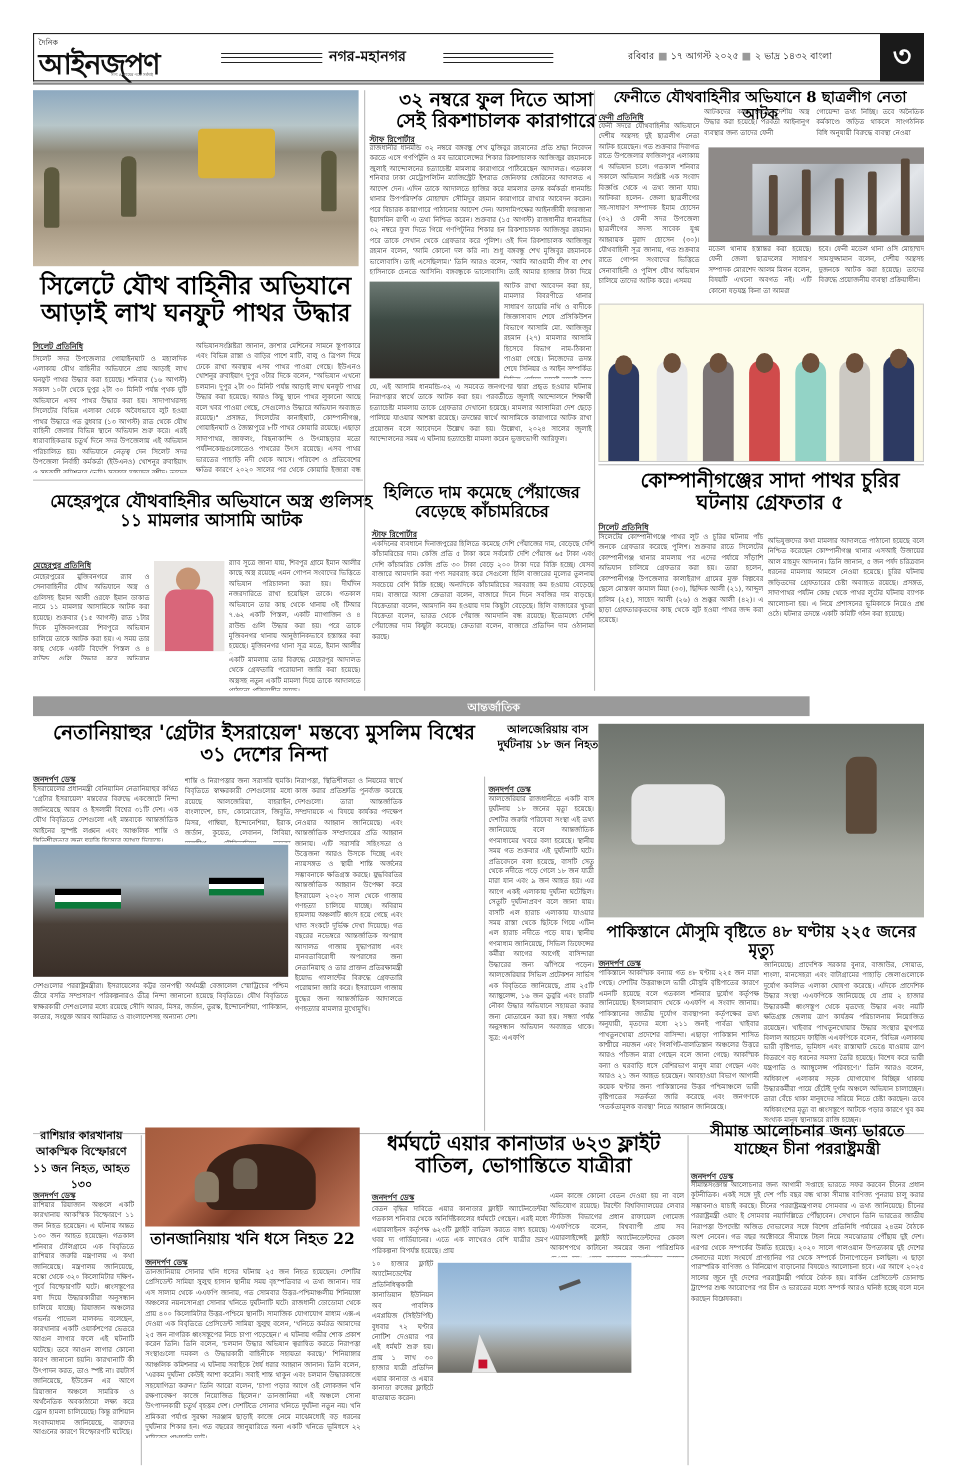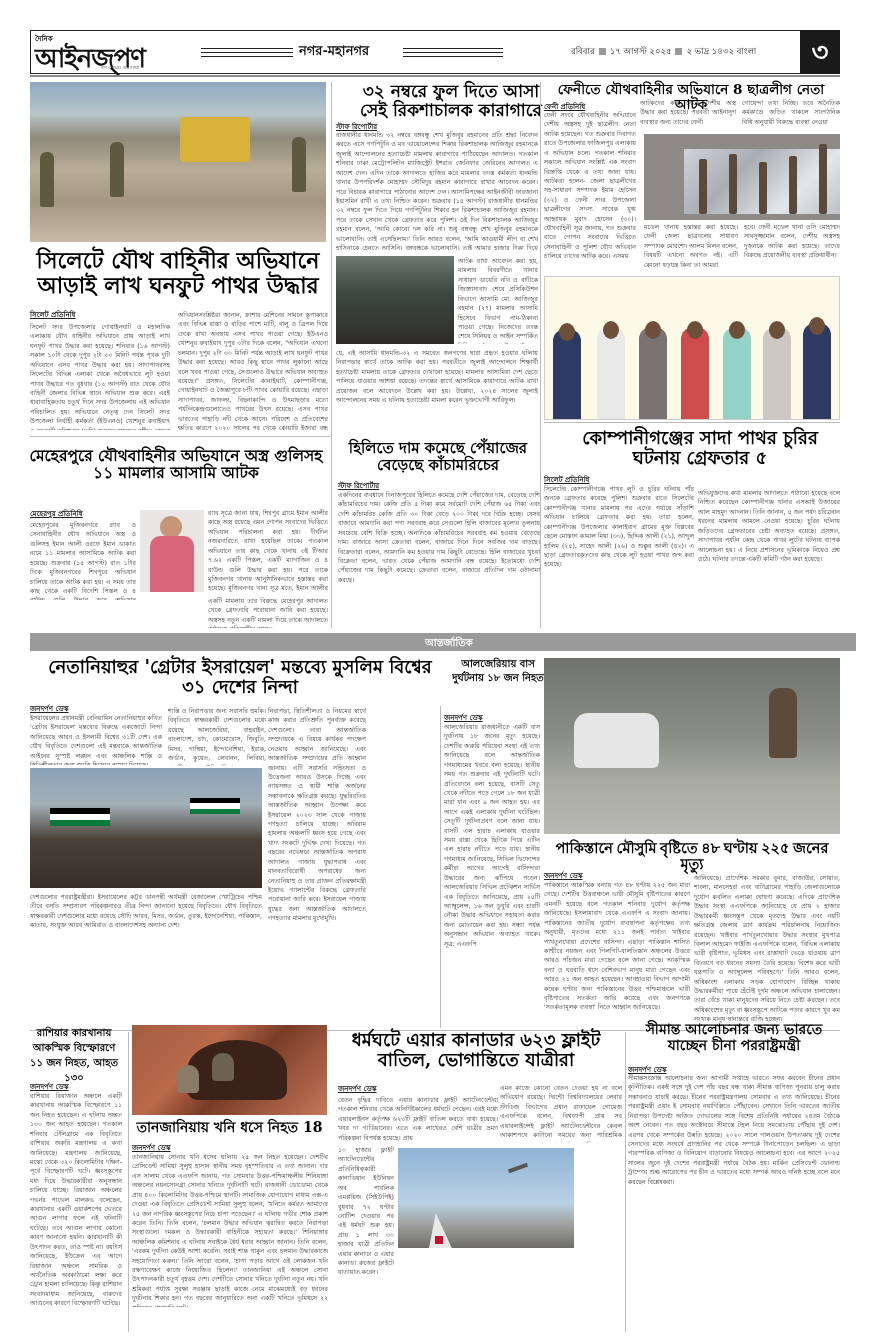--- a/index.html
+++ b/index.html
@@ -9,32 +9,32 @@
   .head { font-family: "DejaVu Serif", serif; font-weight: bold; text-align: center; color: #000; line-height: 1.12; }
   .byline { font-size: 7px; font-weight: bold; text-decoration: underline; color: #222; }
   .body { font-size: 6.2px; line-height: 1.52; text-align: justify; color: #333; overflow: hidden; }
   .col-text { position: absolute; }
   .img { position: absolute; overflow: hidden; }
   .rule-v { position: absolute; width: 1px; background: #bbb; }
   .rule-h { position: absolute; height: 1px; background: #bbb; }
 
   
   #masthead { left: 30px; top: 30px; width: 810px; height: 44px; border: 1px solid #222; border-right: none; }
-  #logo-small { left: 4px; top: 2px; font-size: 7px; font-weight: bold; }
+  #logo-small { left: 4px; top: 2px; font-size: 7px; font-weight: normal; }
   #logo-main { left: 4px; top: 7px; font-family: "DejaVu Serif", serif; font-weight: bold; font-size: 26px; letter-spacing: -1px; }
   #logo-tag { left: 70px; top: 35px; font-size: 3.5px; color: #333; }
   .lines { position: absolute; height: 12px; top: 16px; background: repeating-linear-gradient(#fff 0 1px, #222 1px 2px, #fff 2px 4px); }
   #section-name { left: 268px; top: 10px; font-size: 13px; font-weight: bold; font-family: "DejaVu Serif", serif; }
   #dateline { left: 540px; top: 14px; font-size: 8.5px; }
   #dateline .sq { display: inline-block; width: 7px; height: 7px; background: #999; margin: 0 4px; vertical-align: middle; }
   #page-num { left: 800px; top: 30px; width: 40px; height: 44px; background: #1a1a1a; color: #fff; font-size: 26px; font-weight: bold; text-align: center; line-height: 44px; }
   #masthead-under { left: 30px; top: 75px; width: 810px; height: 2px; background: #888; }
 
   
-  #intl-bar { left: 30px; top: 633px; width: 826px; height: 18px; background: #9a9a9a; }
+  #intl-bar { left: 30px; top: 633px; width: 706px; height: 18px; background: #9a9a9a; }
   #intl-label { left: 395px; top: 2px; font-size: 10px; color: #fff; font-weight: bold; font-family: "DejaVu Serif", serif; }
 
   .photo-quarry { background: linear-gradient(180deg,#8da9c0 0%,#b7c6c9 20%,#8f8a7a 35%,#b9ad97 55%,#a49680 75%,#c9bba5 100%); }
   .photo-quarry .loader { position:absolute; left:150px; top:35px; width:70px; height:45px; background:#d9b23a; border-radius:4px; }
   .photo-quarry .soldier { position:absolute; width:14px; height:55px; background:#5d5a3f; border-radius:6px 6px 2px 2px; }
   .photo-weapons { background: #8e8a88; }
   .photo-weapons .foil { position:absolute; left:40px; top:15px; width:170px; height:65px; background: linear-gradient(135deg,#cfd3d8,#a9aeb4,#e3e6ea,#b5b9bf); }
   .photo-weapons .blade { position:absolute; width:8px; background:#5b4a3c; border-radius:2px; }
   .photo-arrest { background: linear-gradient(180deg,#dcd8c8,#cbc6b5); }
   .photo-arrest .p { position:absolute; bottom:0; width:28px; border-radius:12px 12px 0 0; }
@@ -116,21 +116,21 @@
   <div class="p" style="left:218px;height:92px;background:#ccc9c3;"></div>
   <div class="face" style="left:224px;top:44px;"></div>
   <div class="p" style="left:258px;height:96px;background:#2d3a62;"></div>
   <div class="face" style="left:264px;top:40px;"></div>
 </div>
 
 <div class="abs head" style="left:336px;top:440px;width:204px;font-size:15px;">হিলিতে দাম কমেছে পেঁয়াজের বেড়েছে কাঁচামরিচের</div>
 <div class="abs byline" style="left:338px;top:480px;">স্টাফ রিপোর্টার</div>
 <div class="col-text body" style="left:338px;top:490px;width:202px;height:138px;">একদিনের ব্যবধানে দিনাজপুরের হিলিতে কমেছে দেশি পেঁয়াজের দাম, বেড়েছে দেশি কাঁচামরিচের দাম। কেজি প্রতি ৫ টাকা কমে সর্বমোট দেশি পেঁয়াজ ৬৫ টাকা এবং দেশি কাঁচামরিচ কেজি প্রতি ৩০ টাকা বেড়ে ২০০ টাকা দরে বিক্রি হচ্ছে। যেসব বাজারে আমদানি করা পণ্য সরবরাহ করে সেগুলো হিলি বাজারের মূল্যের তুলনায় সবচেয়ে বেশি বিক্রি হচ্ছে। অন্যদিকে কাঁচামরিচের সরবরাহ কম হওয়ায় বেড়েছে দাম। বাজারে আসা ক্রেতারা বলেন, বাজারে দিনে দিনে সবজির দাম বাড়ছে। বিক্রেতারা বলেন, আমদানি কম হওয়ায় দাম কিছুটা বেড়েছে। হিলি বাজারের খুচরা বিক্রেতা বলেন, ভারত থেকে পেঁয়াজ আমদানি বন্ধ রয়েছে। ইতোমধ্যে দেশি পেঁয়াজের দাম কিছুটা কমেছে। ক্রেতারা বলেন, বাজারে প্রতিদিন দাম ওঠানামা করছে।</div>
 
-<div class="abs head" style="left:28px;top:447px;width:296px;font-size:15.5px;">মেহেরপুরে যৌথবাহিনীর অভিযানে অস্ত্র গুলিসহ ১১ মামলার আসামি আটক</div>
+<div class="abs head" style="left:44px;top:447px;width:296px;font-size:15.5px;">মেহেরপুরে যৌথবাহিনীর অভিযানে অস্ত্র গুলিসহ ১১ মামলার আসামি আটক</div>
 <div class="abs byline" style="left:30px;top:508px;">মেহেরপুর প্রতিনিধি</div>
 <div class="col-text body" style="left:30px;top:520px;width:106px;height:80px;">মেহেরপুরের মুজিবনগরে র‌্যাব ও সেনাবাহিনীর যৌথ অভিযানে অস্ত্র ও গুলিসহ ইমান আলী ওরফে ইমান ডাকাত নামে ১১ মামলার আসামিকে আটক করা হয়েছে। শুক্রবার (১৫ আগস্ট) রাত ১টার দিকে মুজিবনগরের শিবপুরে অভিযান চালিয়ে তাকে আটক করা হয়। এ সময় তার কাছ থেকে একটি বিদেশি পিস্তল ও ৪ রাউন্ড গুলি উদ্ধার করে অভিযান পরিচালনাকারী দলটি। পরে তাকে মুজিবনগর থানায় সোপর্দ করা হয়। আটক ইমান আলী মুজিবনগর উপজেলার শিবপুর গ্রামের মৃত আমির শেখের ছেলে।</div>
 <div class="img photo-man" style="left:140px;top:510px;width:64px;height:82px;">
   <div style="position:absolute;left:20px;top:6px;width:22px;height:22px;border-radius:50%;background:#c79575;"></div>
   <div style="position:absolute;left:10px;top:26px;width:44px;height:56px;background:#d9667a;border-radius:10px 10px 0 0;"></div>
 </div>
 <div class="col-text body" style="left:208px;top:508px;width:120px;height:86px;">র‌্যাব সূত্রে জানা যায়, শিবপুর গ্রামে ইমান আলীর কাছে অস্ত্র রয়েছে এমন গোপন সংবাদের ভিত্তিতে অভিযান পরিচালনা করা হয়। দীর্ঘদিন নজরদারিতে রাখা হয়েছিল তাকে। গতকাল অভিযানে তার কাছ থেকে থানায় ৩ই টিআর ৭.৬২ একটি পিস্তল, একটি ম্যাগাজিন ও ৪ রাউন্ড গুলি উদ্ধার করা হয়। পরে তাকে মুজিবনগর থানায় আনুষ্ঠানিকভাবে হস্তান্তর করা হয়েছে। মুজিবনগর থানা সূত্র মতে, ইমান আলীর বিরুদ্ধে অস্ত্র মামলা, চোরাচালান, মাদক ও আইন-শৃঙ্খলা লঙ্ঘনসহ ১১টি মামলা রয়েছে।</div>
 <div class="col-text body" style="left:208px;top:596px;width:120px;height:32px;">একটি মামলায় তার বিরুদ্ধে মেহেরপুর আদালত থেকে গ্রেফতারি পরোয়ানা জারি করা হয়েছে। অস্ত্রসহ নতুন একটি মামলা দিয়ে তাকে আদালতে পাঠানো প্রক্রিয়াধীন আছে।</div>
 
 <div class="abs head" style="left:560px;top:428px;width:280px;font-size:18px;">কোম্পানীগঞ্জের সাদা পাথর চুরির ঘটনায় গ্রেফতার ৫</div>
@@ -154,37 +154,37 @@
 <div class="col-text body" style="left:268px;top:706px;width:98px;height:318px;">নিরাপত্তা, স্থিতিশীলতা ও নিয়মের স্বার্থে কাজ করার প্রতিশ্রুতি পুনর্ব্যক্ত করেছে দেশগুলো। তারা আন্তর্জাতিক সম্প্রদায়কে এ বিষয়ে কার্যকর পদক্ষেপ নেওয়ার আহ্বান জানিয়েছে। এবং আন্তর্জাতিক সম্প্রদায়ের প্রতি আহ্বান জানায়। এটি সরাসরি সহিংসতা ও উত্তেজনা আরও উসকে দিচ্ছে এবং ন্যায়সঙ্গত ও স্থায়ী শান্তি অর্জনের সম্ভাবনাকে ক্ষতিগ্রস্ত করছে। যুদ্ধবিরতির আন্তর্জাতিক আহ্বান উপেক্ষা করে ইসরায়েল ২০২৩ সাল থেকে গাজায় গণহত্যা চালিয়ে যাচ্ছে। অবিরাম হামলায় অঞ্চলটি ধ্বংস হয়ে গেছে এবং খাদ্য সংকটে দুর্ভিক্ষ দেখা দিয়েছে। গত বছরের নভেম্বরে আন্তর্জাতিক অপরাধ আদালত গাজায় যুদ্ধাপরাধ এবং মানবতাবিরোধী অপরাধের জন্য নেতানিয়াহু ও তার প্রাক্তন প্রতিরক্ষামন্ত্রী ইয়োভ গ্যালান্টের বিরুদ্ধে গ্রেফতারি পরোয়ানা জারি করে। ইসরায়েল গাজায় যুদ্ধের জন্য আন্তর্জাতিক আদালতে গণহত্যার মামলার মুখোমুখি।</div>
 
 <div class="abs head" style="left:448px;top:657px;width:100px;font-size:10px;line-height:1.4;">আলজেরিয়ায় বাস দুর্ঘটনায় ১৮ জন নিহত</div>
 <div class="abs byline" style="left:444px;top:712px;">জনদর্পণ ডেস্ক</div>
 <div class="col-text body" style="left:444px;top:722px;width:96px;height:304px;">আলজেরিয়ার রাজধানীতে একটি বাস দুর্ঘটনায় ১৮ জনের মৃত্যু হয়েছে। দেশটির জরুরি পরিষেবা সংস্থা এই তথ্য জানিয়েছে বলে আন্তর্জাতিক গণমাধ্যমের খবরে বলা হয়েছে। স্থানীয় সময় গত শুক্রবার এই দুর্ঘটনাটি ঘটে। প্রতিবেদনে বলা হয়েছে, বাসটি সেতু থেকে নদীতে পড়ে গেলে ১৮ জন যাত্রী মারা যান এবং ৯ জন আহত হয়। এর আগে একই এলাকায় দুর্ঘটনা ঘটেছিল। সেতুটি দুর্ঘটনাপ্রবণ বলে জানা যায়। বাসটি এল হারাচ এলাকায় যাওয়ার সময় রাস্তা থেকে ছিটকে গিয়ে এটিন এল হারাচ নদীতে পড়ে যায়। স্থানীয় গণমাধ্যম জানিয়েছে, সিভিল ডিফেন্সের কর্মীরা আগের আগেই বাসিন্দারা উদ্ধারের জন্য ঝাঁপিয়ে পড়েন। আলজেরিয়ার সিভিল প্রটেকশন সার্ভিস এক বিবৃতিতে জানিয়েছে, প্রায় ২৫টি অ্যাম্বুলেন্স, ১৬ জন ডুবুরি এবং চারটি নৌকা উদ্ধার অভিযানে সহায়তা করার জন্য মোতায়েন করা হয়। সন্ধ্যা পর্যন্ত অনুসন্ধান অভিযান অব্যাহত থাকে। সূত্র: এএফপি</div>
 
 <div class="img photo-flood" style="left:544px;top:658px;width:296px;height:176px;">
   <div class="car"></div>
   <div style="position:absolute;left:225px;top:30px;width:28px;height:70px;background:#5c4a3a;border-radius:10px 10px 4px 4px;"></div>
 </div>
-<div class="abs head" style="left:544px;top:840px;width:296px;font-size:14.5px;font-family:Liberation Serif, serif;">পাকিস্তানে মৌসুমি বৃষ্টিতে ৪৮ ঘণ্টায় ২২৫ জনের মৃত্যু</div>
+<div class="abs head" style="left:544px;top:840px;width:296px;font-size:14.5px;">পাকিস্তানে মৌসুমি বৃষ্টিতে ৪৮ ঘণ্টায় ২২৫ জনের মৃত্যু</div>
 <div class="abs byline" style="left:544px;top:870px;">জনদর্পণ ডেস্ক</div>
 <div class="col-text body" style="left:544px;top:880px;width:146px;height:146px;">পাকিস্তানে আকস্মিক বন্যায় গত ৪৮ ঘণ্টায় ২২৫ জন মারা গেছে। দেশটির উত্তরাঞ্চলে ভারী মৌসুমি বৃষ্টিপাতের কারণে এমনটি হয়েছে বলে গতকাল শনিবার দুর্যোগ কর্তৃপক্ষ জানিয়েছে। ইসলামাবাদ থেকে এএফপি এ সংবাদ জানায়। পাকিস্তানের জাতীয় দুর্যোগ ব্যবস্থাপনা কর্তৃপক্ষের তথ্য অনুযায়ী, মৃতদের মধ্যে ২১১ জনই পার্বত্য খাইবার পাখতুনখোয়া প্রদেশের বাসিন্দা। এছাড়া পাকিস্তান শাসিত কাশ্মীরে নয়জন এবং গিলগিট-বালতিস্তান অঞ্চলের উত্তরে আরও পাঁচজন মারা গেছেন বলে জানা গেছে। আকস্মিক বন্যা ও ঘরবাড়ি ধসে বেশিরভাগ মানুষ মারা গেছেন এবং আরও ২১ জন আহত হয়েছেন। আবহাওয়া বিভাগ আগামী কয়েক ঘণ্টার জন্য পাকিস্তানের উত্তর পশ্চিমাঞ্চলে ভারী বৃষ্টিপাতের সতর্কতা জারি করেছে এবং জনগণকে 'সতর্কতামূলক ব্যবস্থা' নিতে আহ্বান জানিয়েছে।</div>
 <div class="col-text body" style="left:694px;top:873px;width:146px;height:152px;">জানিয়েছে। প্রাদেশিক সরকার বুনার, বাজাউর, সোয়াত, শাংলা, মানসেহরা এবং বাটাগ্রামের পাহাড়ি জেলাগুলোকে দুর্যোগ কবলিত এলাকা ঘোষণা করেছে। এদিকে প্রাদেশিক উদ্ধার সংস্থা এএফপিকে জানিয়েছে যে প্রায় ২ হাজার উদ্ধারকর্মী ধ্বংসস্তূপ থেকে মৃতদেহ উদ্ধার এবং নয়টি ক্ষতিগ্রস্ত জেলায় ত্রাণ কার্যক্রম পরিচালনায় নিয়োজিত রয়েছেন। খাইবার পাখতুনখোয়ার উদ্ধার সংস্থার মুখপাত্র বিলাল আহমেদ ফাইজি এএফপিকে বলেন, 'বিভিন্ন এলাকায় ভারী বৃষ্টিপাত, ভূমিধস এবং রাস্তাঘাট ভেঙে যাওয়ায় ত্রাণ বিতরণে বড় ধরনের সমস্যা তৈরি হয়েছে। বিশেষ করে ভারী যন্ত্রপাতি ও অ্যাম্বুলেন্স পরিবহণে।' তিনি আরও বলেন, অধিকাংশ এলাকায় সড়ক যোগাযোগ বিচ্ছিন্ন থাকায় উদ্ধারকর্মীরা পায়ে হেঁটেই দুর্গম অঞ্চলে অভিযান চালাচ্ছেন। তারা বেঁচে থাকা মানুষদের সরিয়ে নিতে চেষ্টা করছেন। তবে অধিকাংশের মৃত্যু বা ধ্বংসস্তূপে আটকে পড়ার কারণে খুব কম সংখ্যক মানুষ স্থানান্তরে রাজি হচ্ছেন।</div>
 
 <div class="rule-h" style="left:30px;top:1030px;width:810px;"></div>
 
 <div class="abs head" style="left:28px;top:1025px;width:92px;font-size:10px;line-height:1.5;">রাশিয়ার কারখানায় আকস্মিক বিস্ফোরণে ১১ জন নিহত, আহত ১৩০</div>
 <div class="abs byline" style="left:30px;top:1081px;">জনদর্পণ ডেস্ক</div>
 <div class="col-text body" style="left:30px;top:1091px;width:92px;height:240px;">রাশিয়ার রিয়াজান অঞ্চলে একটি কারখানায় আকস্মিক বিস্ফোরণে ১১ জন নিহত হয়েছেন। এ ঘটনায় অন্তত ১৩০ জন আহত হয়েছেন। গতকাল শনিবার টেলিগ্রামে এক বিবৃতিতে রাশিয়ার জরুরি মন্ত্রণালয় এ কথা জানিয়েছে। মন্ত্রণালয় জানিয়েছে, মস্কো থেকে ৩২০ কিলোমিটার দক্ষিণ-পূর্বে বিস্ফোরণটি ঘটে। ধ্বংসস্তূপের মধ্য দিয়ে উদ্ধারকারীরা অনুসন্ধান চালিয়ে যাচ্ছে। রিয়াজান অঞ্চলের গভর্নর পাভেল মালকভ বলেছেন, কারখানার একটি ওয়ার্কশপের ভেতরে আগুন লাগার ফলে এই ঘটনাটি ঘটেছে। তবে আগুন লাগার কোনো কারণ জানানো হয়নি। কারখানাটি কী উৎপাদন করত, তাও স্পষ্ট না। রয়টার্স জানিয়েছে, ইউক্রেন এর আগে রিয়াজান অঞ্চলে সামরিক ও অর্থনৈতিক অবকাঠামো লক্ষ্য করে ড্রোন হামলা চালিয়েছে। কিন্তু রাশিয়ান সংবাদমাধ্যম জানিয়েছে, বারুদের আগুনের কারণে বিস্ফোরণটি ঘটেছে।</div>
 
 <div class="img photo-mine" style="left:132px;top:1025px;width:195px;height:90px;">
   <div style="position:absolute;left:55px;top:15px;width:100px;height:60px;background:#3a2218;border-radius:50% 50% 10px 10px;"></div>
   <div class="worker" style="left:45px;top:40px;"></div>
   <div class="worker" style="left:80px;top:28px;background:#6d6152;"></div>
 </div>
-<div class="abs head" style="left:132px;top:1120px;width:195px;font-size:14px;">তানজানিয়ায় খনি ধসে নিহত 18</div>
+<div class="abs head" style="left:132px;top:1120px;width:195px;font-size:14px;">তানজানিয়ায় খনি ধসে নিহত 22</div>
 <div class="abs byline" style="left:132px;top:1142px;">জনদর্পণ ডেস্ক</div>
 <div class="col-text body" style="left:132px;top:1152px;width:196px;height:155px;">তানজানিয়ায় সোনার খনি ধসের ঘটনায় ২৫ জন নিহত হয়েছেন। দেশটির প্রেসিডেন্ট সামিয়া সুলুহু হাসান স্থানীয় সময় বৃহস্পতিবার এ তথ্য জানান। দার এস সালাম থেকে এএফপি জানায়, গত সোমবার উত্তর-পশ্চিমাঞ্চলীয় শিনিয়াঙ্গা অঞ্চলের নয়নসোনগ্রা সোনার খনিতে দুর্ঘটনাটি ঘটে। রাজধানী ডোডোমা থেকে প্রায় ৪০০ কিলোমিটার উত্তর-পশ্চিমে স্থানটি। সামাজিক যোগাযোগ মাধ্যম এক্স-এ দেওয়া এক বিবৃতিতে প্রেসিডেন্ট সামিয়া সুলুহু বলেন, 'খনিতে কর্মরত আমাদের ২৫ জন নাগরিক ধ্বংসস্তূপের নিচে চাপা পড়েছেন।' এ ঘটনায় গভীর শোক প্রকাশ করেন তিনি। তিনি বলেন, 'চলমান উদ্ধার অভিযান ত্বরান্বিত করতে নিরাপত্তা সংস্থাগুলো দমকল ও উদ্ধারকারী বাহিনীকে সহায়তা করছে।' শিনিয়াঙ্গার আঞ্চলিক কমিশনার এ ঘটনায় সবাইকে ধৈর্য ধরার আহ্বান জানান। তিনি বলেন, 'এরকম দুর্ঘটনা কেউই আশা করেনি। সবাই শান্ত থাকুন এবং চলমান উদ্ধারকাজে সহযোগিতা করুন।' তিনি আরো বলেন, 'চাপা পড়ার আগে ওই লোকজন খনি রক্ষণাবেক্ষণ কাজে নিয়োজিত ছিলেন।' তানজানিয়া এই অঞ্চলে সোনা উৎপাদনকারী চতুর্থ বৃহত্তম দেশ। দেশটিতে সোনার খনিতে দুর্ঘটনা নতুন নয়। খনি শ্রমিকরা পর্যাপ্ত সুরক্ষা সরঞ্জাম ছাড়াই কাজে নেমে মাঝেমধ্যেই বড় ধরনের দুর্ঘটনার শিকার হন। গত বছরের জানুয়ারিতে অন্য একটি খনিতে ভূমিধসে ২২ শ্রমিকের প্রাণহানি ঘটে।</div>
 
 <div class="abs head" style="left:336px;top:1030px;width:280px;font-size:18px;">ধর্মঘটে এয়ার কানাডার ৬২৩ ফ্লাইট বাতিল, ভোগান্তিতে যাত্রীরা</div>
 <div class="abs byline" style="left:338px;top:1083px;">জনদর্পণ ডেস্ক</div>
 <div class="col-text body" style="left:338px;top:1095px;width:160px;height:48px;">বেতন বৃদ্ধির দাবিতে এয়ার কানাডার ফ্লাইট অ্যাটেনডেন্টরা গতকাল শনিবার থেকে অনির্দিষ্টকালের ধর্মঘটে গেছেন। এরই মধ্যে এয়ারলাইনস কর্তৃপক্ষ ৬২৩টি ফ্লাইট বাতিল করতে বাধ্য হয়েছে। খবর দ্য গার্ডিয়ানের। এতে এক লাখেরও বেশি যাত্রীর ভ্রমণ পরিকল্পনা বিপর্যস্ত হয়েছে। প্রায়</div>
 <div class="col-text body" style="left:338px;top:1145px;width:56px;height:185px;">১০ হাজার ফ্লাইট অ্যাটেনডেন্টের প্রতিনিধিত্বকারী কানাডিয়ান ইউনিয়ন অব পাবলিক এমপ্লয়িজ (সিইউপিই) বুধবার ৭২ ঘণ্টার নোটিশ দেওয়ার পর এই ধর্মঘট শুরু হয়। প্রায় ১ লাখ ৩০ হাজার যাত্রী প্রতিদিন এয়ার কানাডা ও এয়ার কানাডা রুজের ফ্লাইটে যাতায়াত করেন।</div>
 <div class="img photo-plane" style="left:398px;top:1148px;width:176px;height:100px;">
   <div class="tail"></div>
   <div class="leaf"></div>

